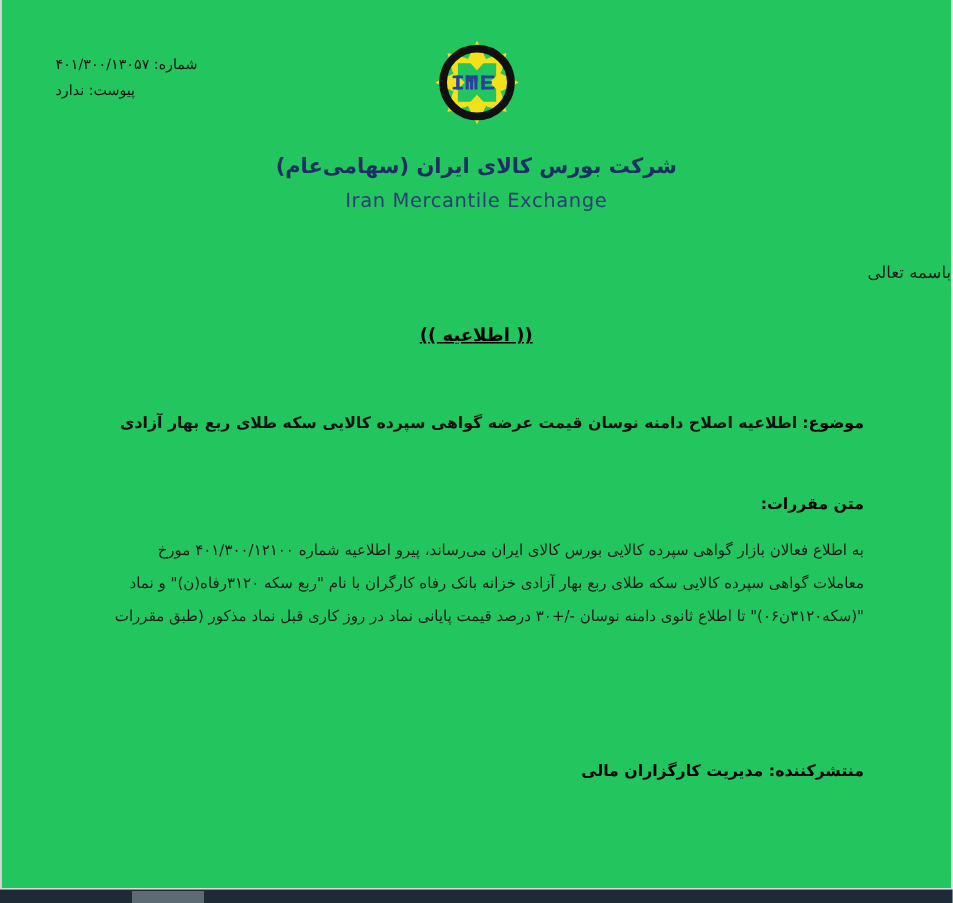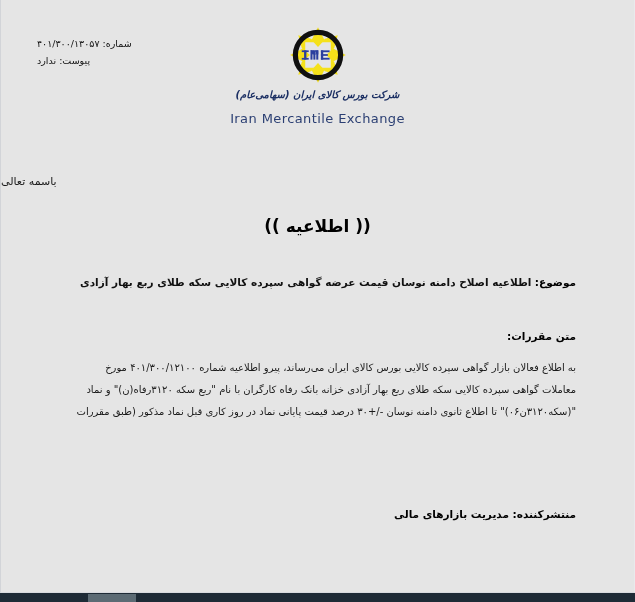--- a/index.html
+++ b/index.html
@@ -28,21 +28,21 @@
     border-left: 1px solid #d2d4d8;
     border-right: 1px solid #e9eaec;
     border-bottom: 1px solid #d9dbdf;
     overflow: hidden;
   }
 
   #page-sheet {
     position: relative;
     width: 100%;
     height: 100%;
-    background: #e5e5e5;
+    background: #22c55e;
     direction: rtl;
   }
 
   
   #header-block {
     position: absolute;
     top: 0;
     left: 0;
     right: 0;
     height: 135px;
@@ -77,56 +77,56 @@
     right: 0;
     text-align: center;
   }
   #logo-emblem {
     width: 58px;
     height: 58px;
     margin: 0 auto;
     display: block;
   }
   #logo-name-fa {
-    margin-top: 4px;
-    font-size: 10px;
+    margin-top: 20px;
+    font-size: 14px;
     font-weight: bold;
     color: #1b2f63;
     letter-spacing: 0;
     line-height: 14px;
-    font-style: italic;
   }
   #logo-name-en {
     margin-top: 12px;
     font-size: 13px;
     color: #2b3f73;
     letter-spacing: 0.4px;
     line-height: 10px;
     direction: ltr;
   }
 
   
   #basmala {
     position: absolute;
     top: 175px;
     left: 0;
     right: 0;
-    text-align: left;
+    text-align: right;
     font-size: 11px;
     color: #1a1a1a;
   }
   #etelaieh-title {
     position: absolute;
     top: 216px;
     left: 0;
     right: 0;
     text-align: center;
-    font-size: 17px;
-    font-weight: bold;
-    color: #000;
+    font-size: 12px;
+    font-weight: bold;
+    color: #000;
+    text-decoration: underline;
   }
 
   
   #fields-block {
     position: absolute;
     top: 268px;
     right: 58px;
     left: 58px;
     text-align: right;
   }
@@ -256,20 +256,20 @@
     </div>
 
     <div id="notice-body-label">متن مقررات:</div>
 
     <div id="body-block">
       <span class="body-line">به اطلاع فعالان بازار گواهی سپرده کالایی بورس کالای ایران می‌رساند، پیرو اطلاعیه شماره ۴۰۱/۳۰۰/۱۲۱۰۰ مورخ</span>
       <span class="body-line">معاملات گواهی سپرده کالایی سکه طلای ربع بهار آزادی خزانه بانک رفاه کارگران با نام "ربع سکه ۳۱۲۰رفاه(ن)" و نماد</span>
       <span class="body-line">"(سکه۳۱۲۰ن۰۶)" تا اطلاع ثانوی دامنه نوسان -/+۳۰ درصد قیمت پایانی نماد در روز کاری قبل نماد مذکور (طبق مقررات</span>
     </div>
 
-    <div id="publisher-block"><span>منتشرکننده:</span> <span>مدیریت بازارهای مالی</span></div>
+    <div id="publisher-block"><span>منتشرکننده:</span> <span>مدیریت کارگزاران مالی</span></div>
 
   </div>
 </div>
 
 <div id="bottom-scrollbar">
   <div id="scrollbar-thumb"></div>
 </div>
 
 </body></html>

